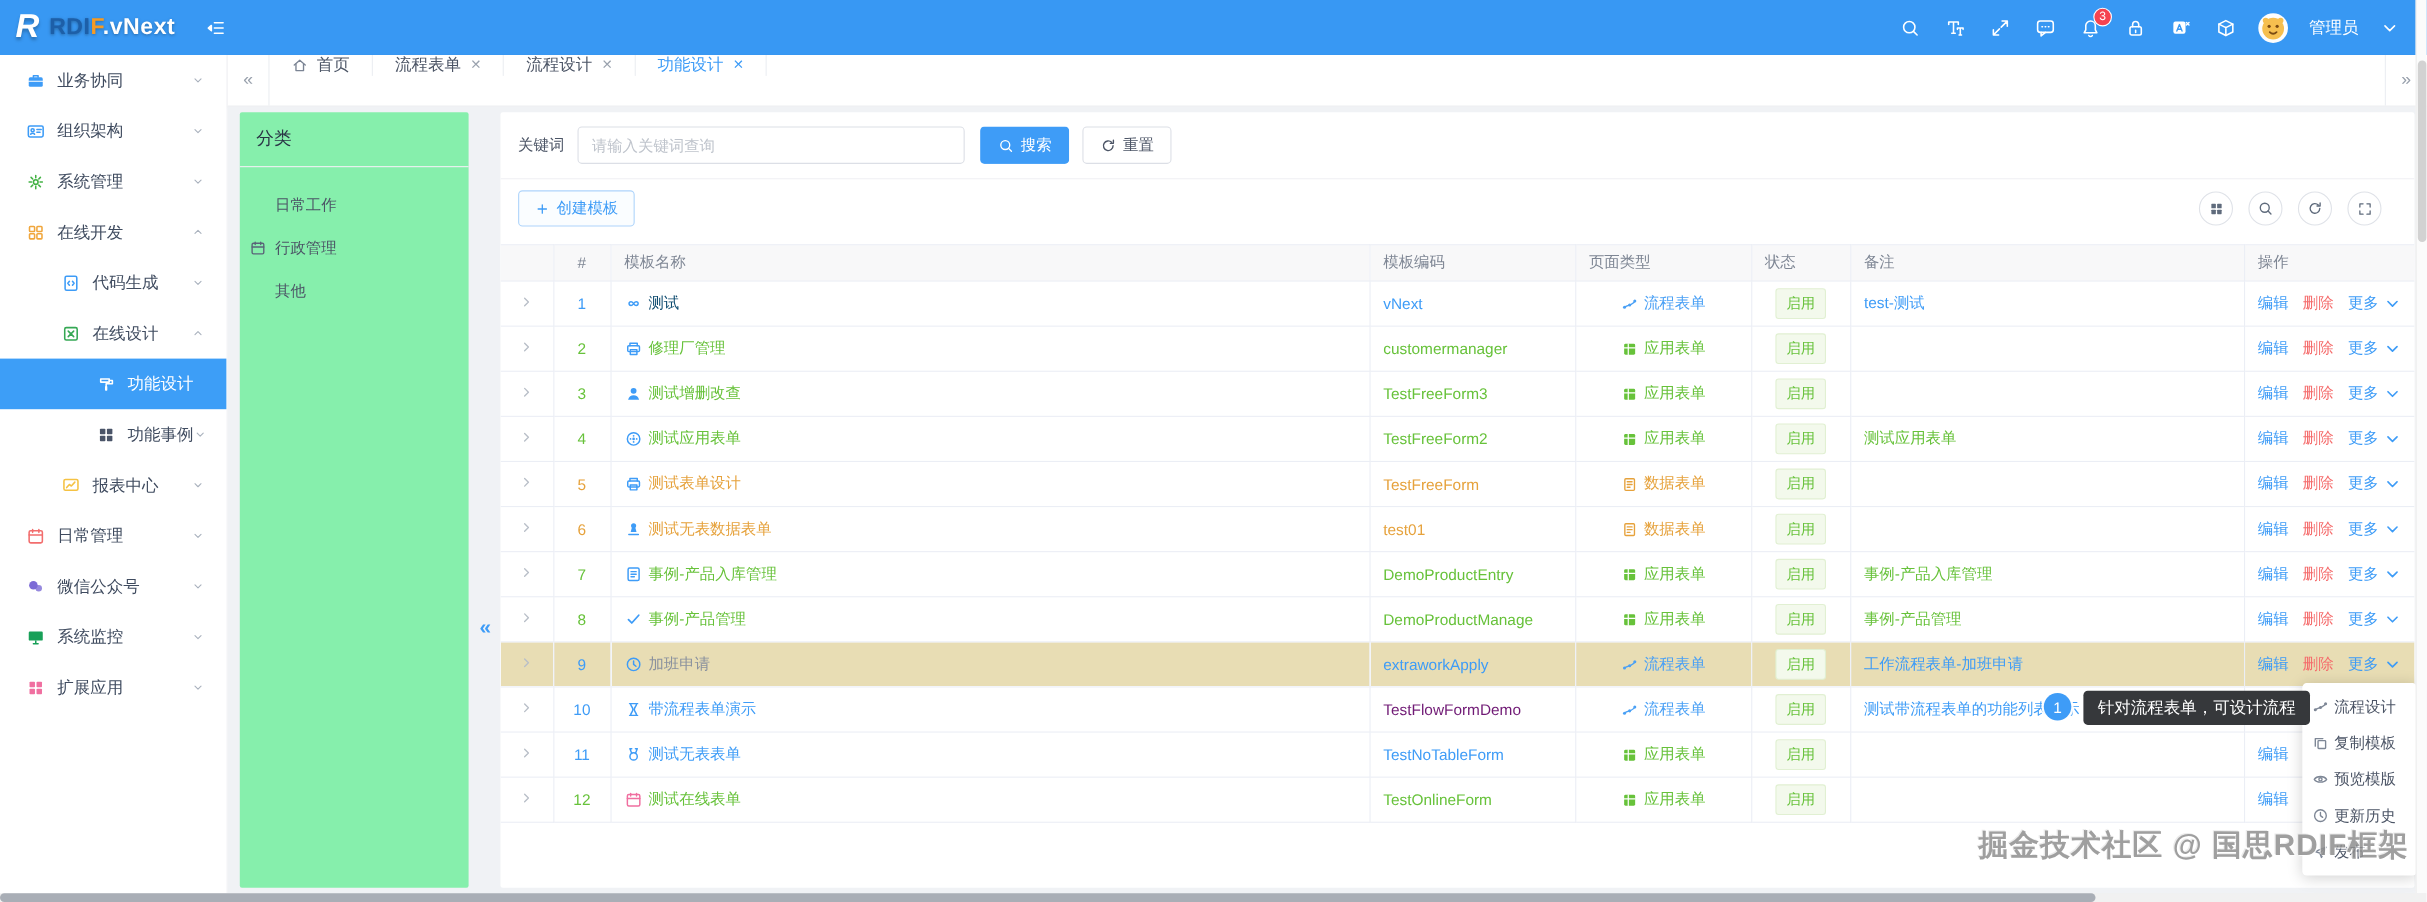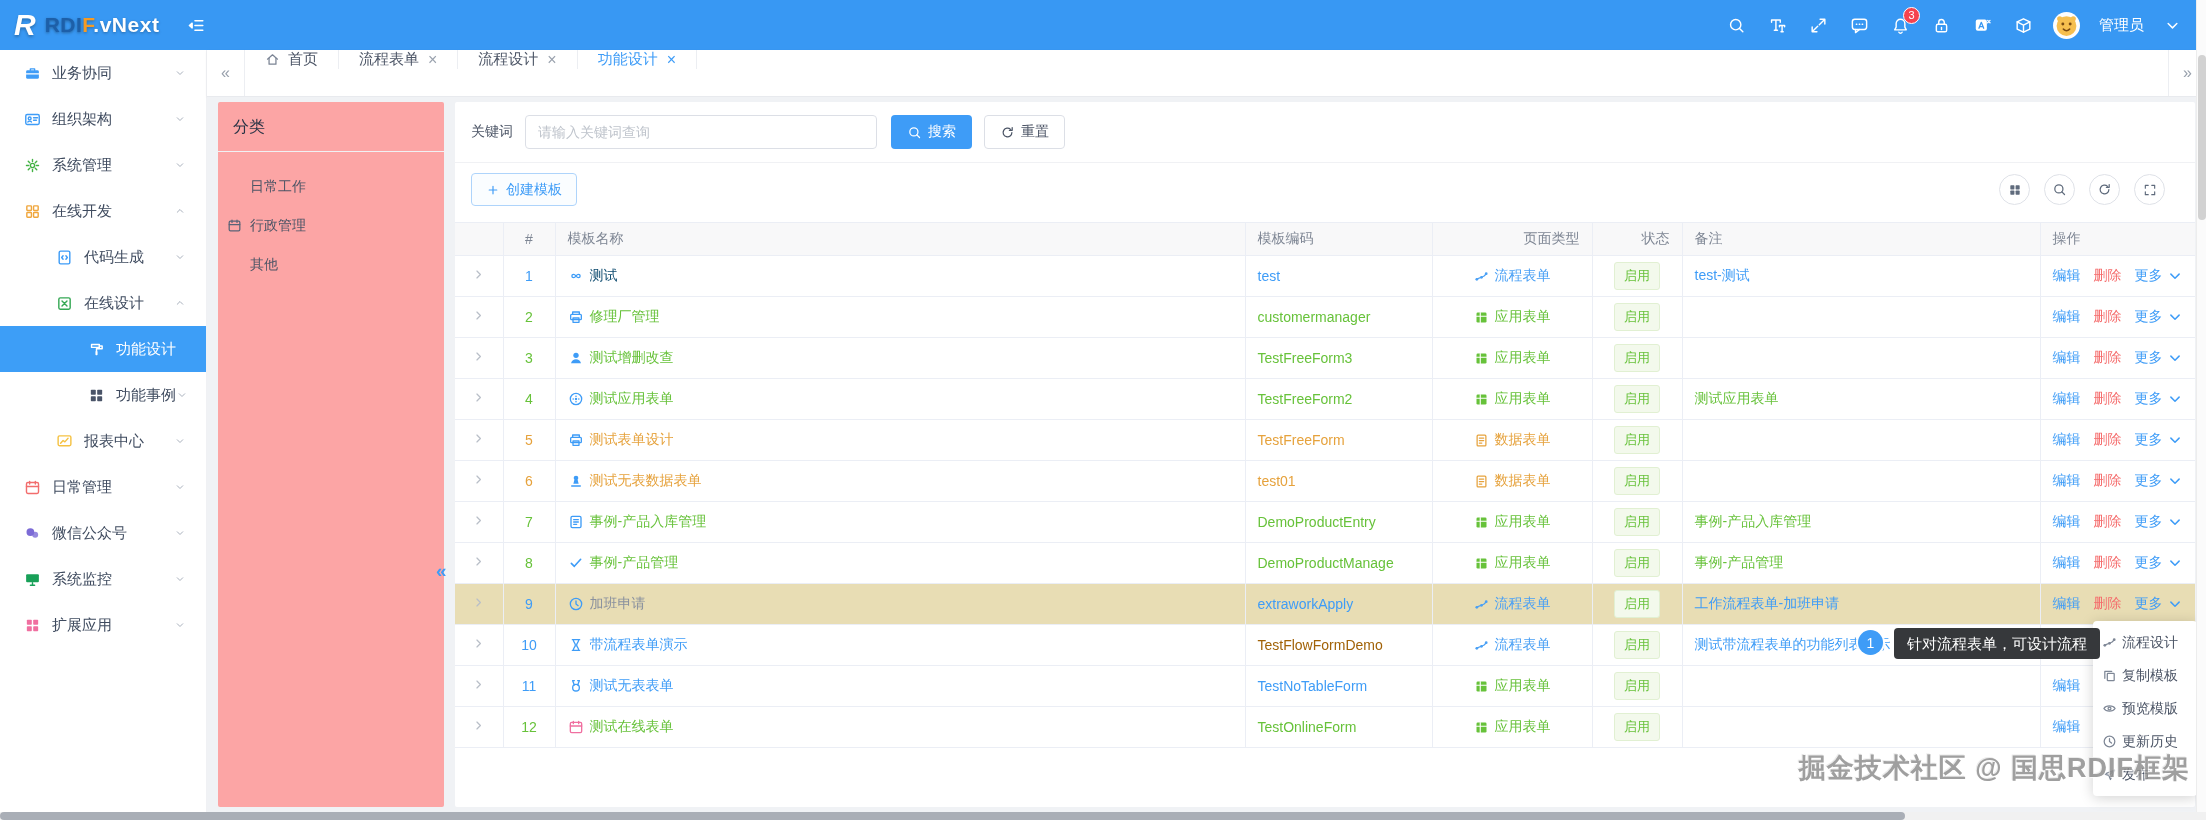--- a/index.html
+++ b/index.html
@@ -37,21 +37,21 @@
   .tnav{width:38px;display:flex;align-items:center;justify-content:center;color:#98a0ac;font-size:16px;border-right:1px solid #eceef2;cursor:pointer}
   .tnav.right{margin-left:auto;border-right:none;border-left:1px solid #eceef2}
   .tabs{display:flex;align-items:flex-start}
   .tab{display:flex;align-items:center;gap:8px;padding:0 20px;font-size:15px;color:#4c5566;border-right:1px solid #eceef2;cursor:pointer;white-space:nowrap}
   .tab .ic{color:#7b8494}
   .tab.active{color:#3e9cf7}
   .tab .tclose{font-size:16px;color:#9aa2ae;margin-left:1px}
   .tab.active .tclose{color:#3e9cf7}
 
   .content{position:relative;flex:1;background:#f0f2f5;overflow:hidden}
-  .cat-card{position:absolute;left:11px;top:5px;width:226px;bottom:13px;background:#fca5a5;border-radius:2px}
+  .cat-card{position:absolute;left:11px;top:5px;width:208px;bottom:13px;background:#86efac;border-radius:2px}
   .cat-title{height:50px;line-height:50px;padding-left:15px;font-size:16px;color:#2a3446;border-bottom:1px solid #f0f1f4}
   .cat-list{padding-top:15px}
   .cat-item{height:39px;display:flex;align-items:center;padding-left:32px;font-size:14px;color:#4c5566;cursor:pointer}
   .cat-item .ic{margin-left:-23px;margin-right:8px;color:#5a6478}
 
   .main-card{position:absolute;left:248px;top:5px;right:11px;bottom:13px;background:#fff;border-radius:2px;overflow:hidden}
   .search-row{display:flex;align-items:center;padding:13px 16px;border-bottom:1px solid #f0f1f4}
   .kw-label{font-size:14px;color:#4c5566;margin-right:12px}
   .kw-input{width:352px;height:34px;border:1px solid #dcdfe6;border-radius:4px;padding:0 12px;font-size:14px;color:#333;outline:none}
   .kw-input::placeholder{color:#bfc4cc}
@@ -62,21 +62,21 @@
   .btn-create{height:33px;border:1px solid #aed4fb;background:#fafdff;color:#3e9cf7;border-radius:4px;display:inline-flex;align-items:center;gap:6px;padding:0 14px;font-size:14px;cursor:pointer}
   .tools{margin-left:auto;display:flex;gap:14px;padding-right:14px}
   .tool{width:31px;height:31px;border:1px solid #dfe2e8;border-radius:50%;display:flex;align-items:center;justify-content:center;color:#5f6b7c;cursor:pointer;background:#fff}
 
   table{width:100%;border-collapse:collapse;table-layout:fixed;margin-top:6px}
   th,td{border-right:1px solid #ebeef5;border-bottom:1px solid #ebeef5;overflow:hidden;white-space:nowrap}
   th:last-child,td:last-child{border-right:none}
   thead th{height:33px;background:#f8f8f9;font-size:14px;color:#7e8694;font-weight:400;text-align:left;padding:0 12px;border-top:1px solid #ebeef5}
   th.h0{padding:0}
   th.h1{text-align:center;padding:0}
-  th.h4,th.h5{text-align:right}
+  th.h4,th.h5{text-align:left}
   td{height:41px;font-size:14px;padding:0 12px;background:#fff;color:#57606f}
   tr.hl td{background:#e8ddb4}
   .c-exp,.c-num{text-align:center;padding:0}
   .c-status{text-align:center}
   .cell-flex{display:flex;align-items:center;gap:6px}
   .cell-flex.ctr{justify-content:center}
   .nm{cursor:pointer;text-decoration:none}
   .badge{display:inline-block;padding:4px 9px;border-radius:3px;background:#f3f9ec;border:1px solid #e1f0d2;color:#67c23a;font-size:13px}
   .c-ops .op{margin-right:13px;cursor:pointer;text-decoration:none}
   .c-ops .edit{color:#3e9cf7}
@@ -617,21 +617,21 @@
                     </svg></td>
                   <td class="c-num" style="color:#3e9cf7">1</td>
                   <td class="c-name">
                     <div class="cell-flex">
                       <svg class="ic" style="color:#3e9cf7;width:16px;height:16px;">
                         <use href="#s-infinity"></use>
                       </svg>
                       <a class="nm" style="color:#0c4a6e">测试</a>
                     </div>
                   </td>
-                  <td class="c-code" style="color:#3e9cf7">test</td>
+                  <td class="c-code" style="color:#3e9cf7">vNext</td>
                   <td class="c-type">
                     <div class="cell-flex ctr" style="color:#4aa0f5">
                       <svg class="ic" style="color:#4aa0f5;width:15px;height:15px;">
                         <use href="#s-flowtype"></use>
                       </svg>
                       <span>流程表单</span>
                     </div>
                   </td>
                   <td class="c-status"><span class="badge">启用</span></td>
                   <td class="c-remark" style="color:#3e9cf7">test-测试</td>
@@ -869,21 +869,21 @@
                     </svg></td>
                   <td class="c-num" style="color:#3e9cf7">10</td>
                   <td class="c-name">
                     <div class="cell-flex">
                       <svg class="ic" style="color:#3e9cf7;width:16px;height:16px;">
                         <use href="#s-hourglass"></use>
                       </svg>
                       <a class="nm" style="color:#3e9cf7">带流程表单演示</a>
                     </div>
                   </td>
-                  <td class="c-code" style="color:#a16207">TestFlowFormDemo</td>
+                  <td class="c-code" style="color:#701a75">TestFlowFormDemo</td>
                   <td class="c-type">
                     <div class="cell-flex ctr" style="color:#4aa0f5">
                       <svg class="ic" style="color:#4aa0f5;width:15px;height:15px;">
                         <use href="#s-flowtype"></use>
                       </svg>
                       <span>流程表单</span>
                     </div>
                   </td>
                   <td class="c-status"><span class="badge">启用</span></td>
                   <td class="c-remark" style="color:#3e9cf7">测试带流程表单的功能列表演示</td>

